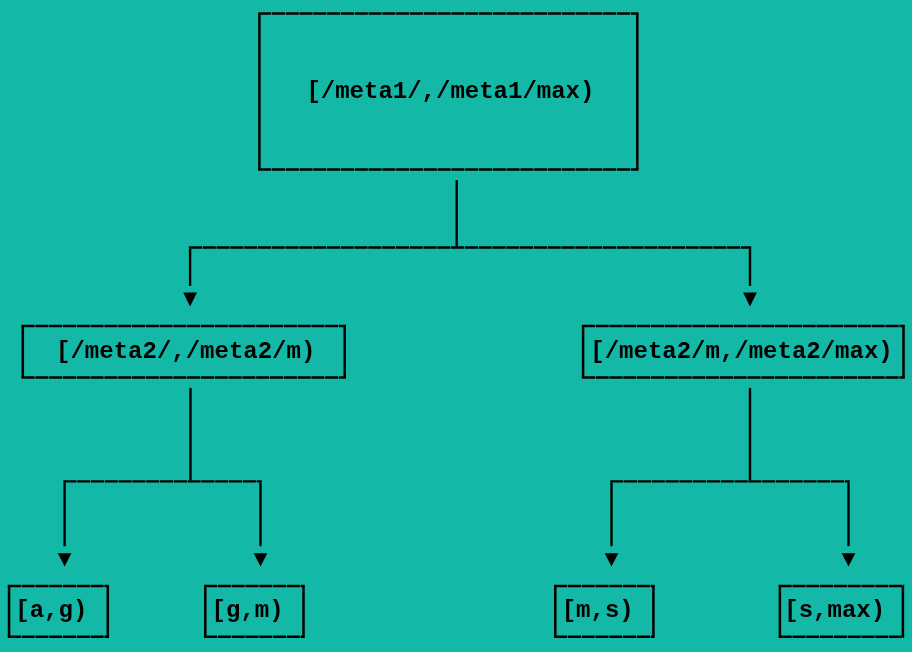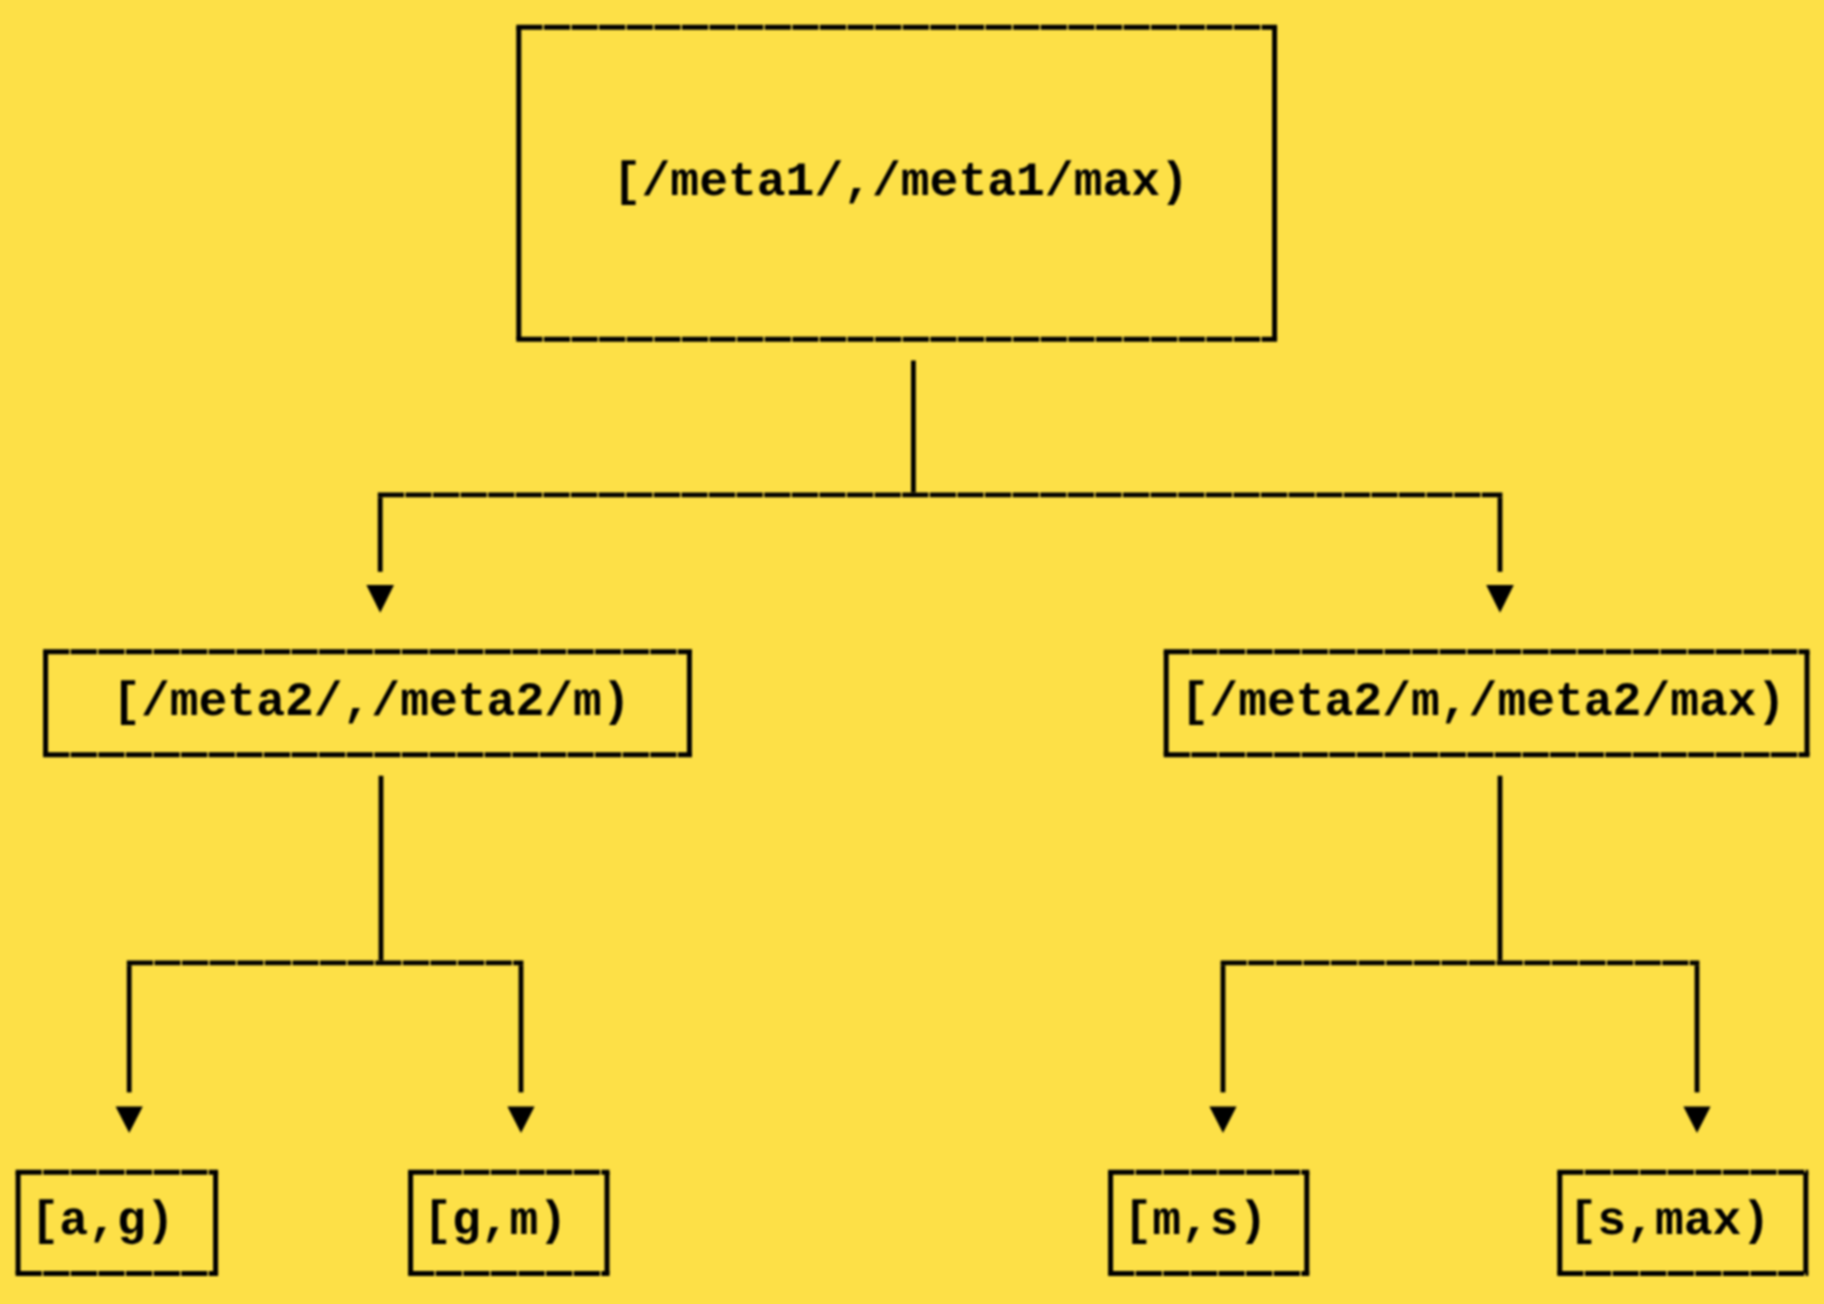--- a/index.html
+++ b/index.html
@@ -1,16 +1,16 @@
 <!DOCTYPE html>
 <html><head>
 <meta charset="utf-8">
 <style>
   html,body{margin:0;padding:0;background:#ffffff;}
-  #stage{position:relative;will-change:transform;width:912px;height:652px;background:#fde047;overflow:hidden;}
+  #stage{position:relative;will-change:transform;width:912px;height:652px;background:#14b8a6;overflow:hidden;}
   svg text{font-family:"Liberation Mono", monospace;font-weight:bold;fill:#000;}
 </style>
 </head>
 <body>
 <div id="stage">
 <svg style="filter:blur(0.45px)" width="912" height="652" viewBox="0 0 912 652" xmlns="http://www.w3.org/2000/svg">
 
   <g fill="none" stroke="#000" stroke-width="2.5" stroke-dasharray="13.1 0.7">
     <path d="M258.15,13.6 H638.55 M258.15,169.6 H638.55"></path>
     <path d="M21.55,325.9 H346 M21.55,377.4 H346"></path>

